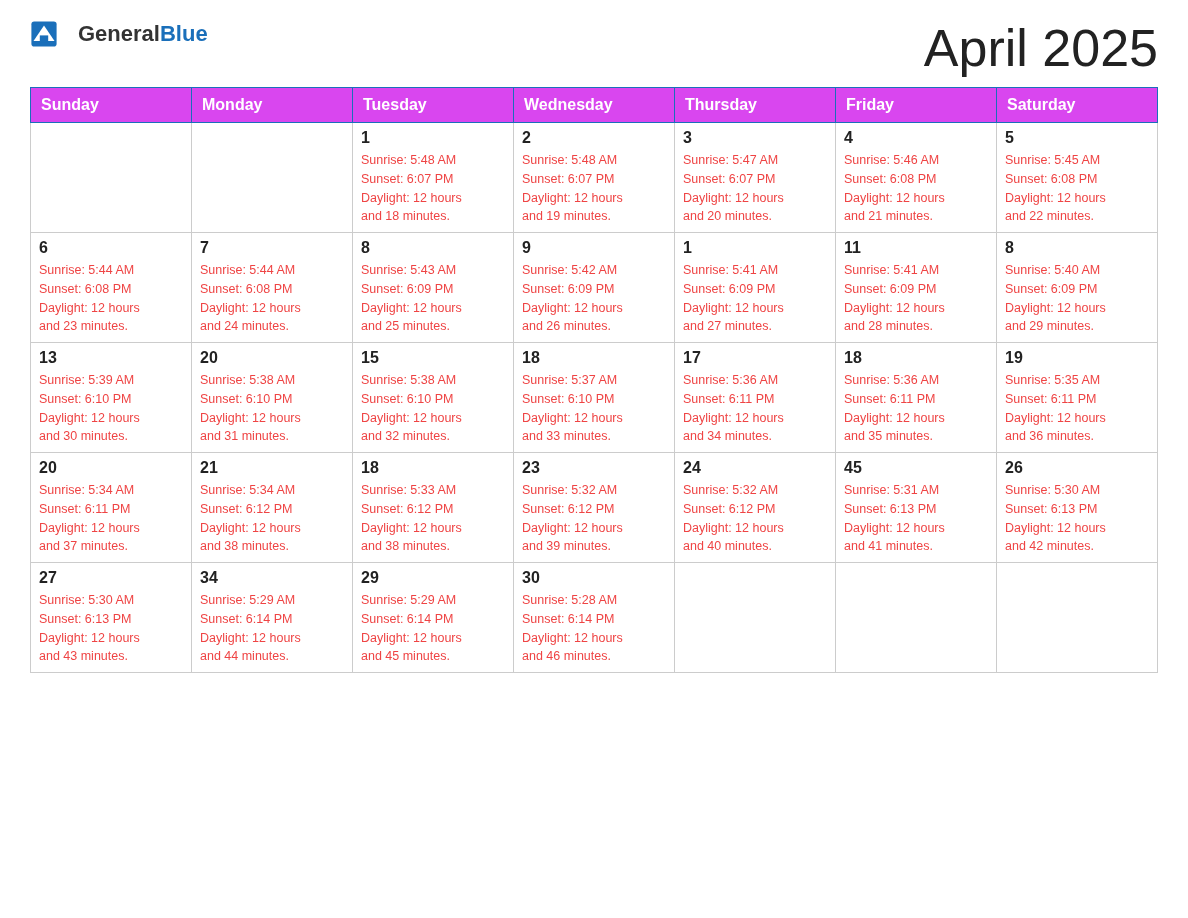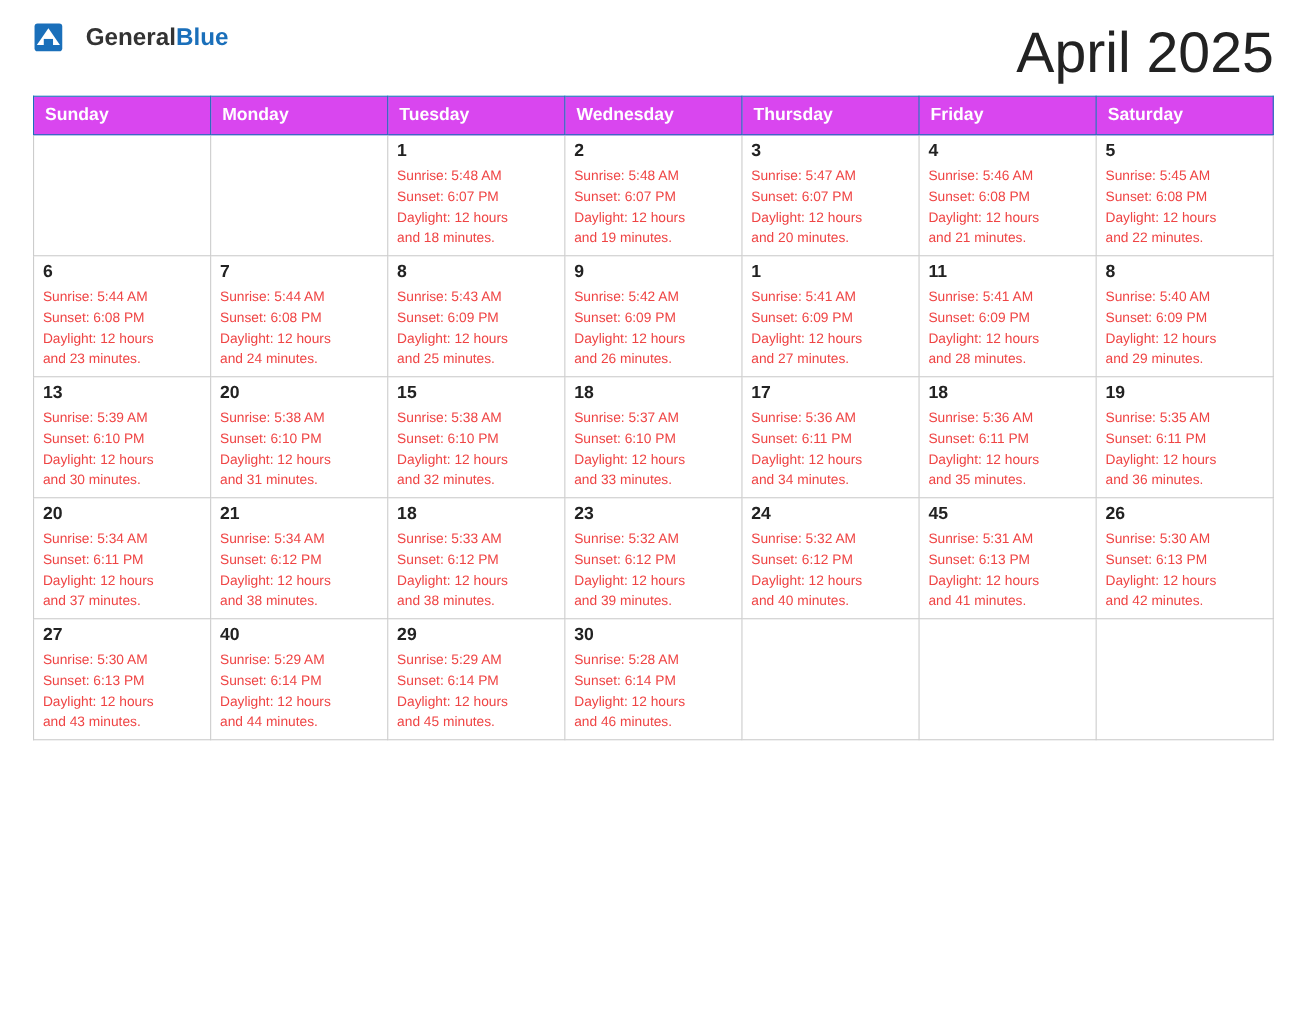--- a/index.html
+++ b/index.html
@@ -236,21 +236,21 @@
           <span class="day-number">26</span>
           <div class="day-info">Sunrise: 5:30 AM<br>Sunset: 6:13 PM<br>Daylight: 12 hours<br>and 42 minutes.</div>
         </td>
       </tr>
       <tr class="week-row">
         <td>
           <span class="day-number">27</span>
           <div class="day-info">Sunrise: 5:30 AM<br>Sunset: 6:13 PM<br>Daylight: 12 hours<br>and 43 minutes.</div>
         </td>
         <td>
-          <span class="day-number">40</span>
+          <span class="day-number">34</span>
           <div class="day-info">Sunrise: 5:29 AM<br>Sunset: 6:14 PM<br>Daylight: 12 hours<br>and 44 minutes.</div>
         </td>
         <td>
           <span class="day-number">29</span>
           <div class="day-info">Sunrise: 5:29 AM<br>Sunset: 6:14 PM<br>Daylight: 12 hours<br>and 45 minutes.</div>
         </td>
         <td>
           <span class="day-number">30</span>
           <div class="day-info">Sunrise: 5:28 AM<br>Sunset: 6:14 PM<br>Daylight: 12 hours<br>and 46 minutes.</div>
         </td>

